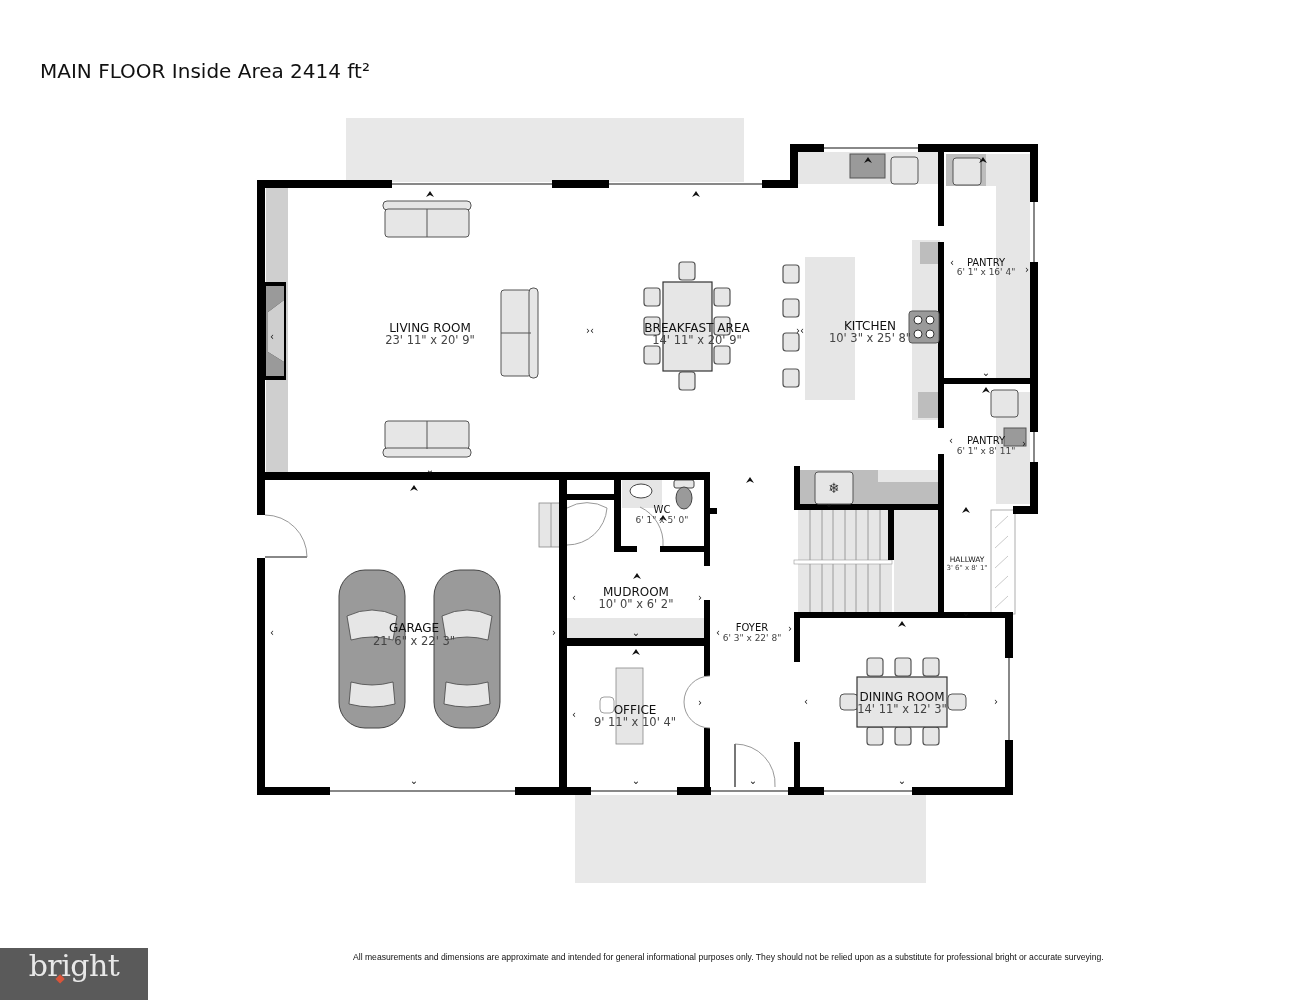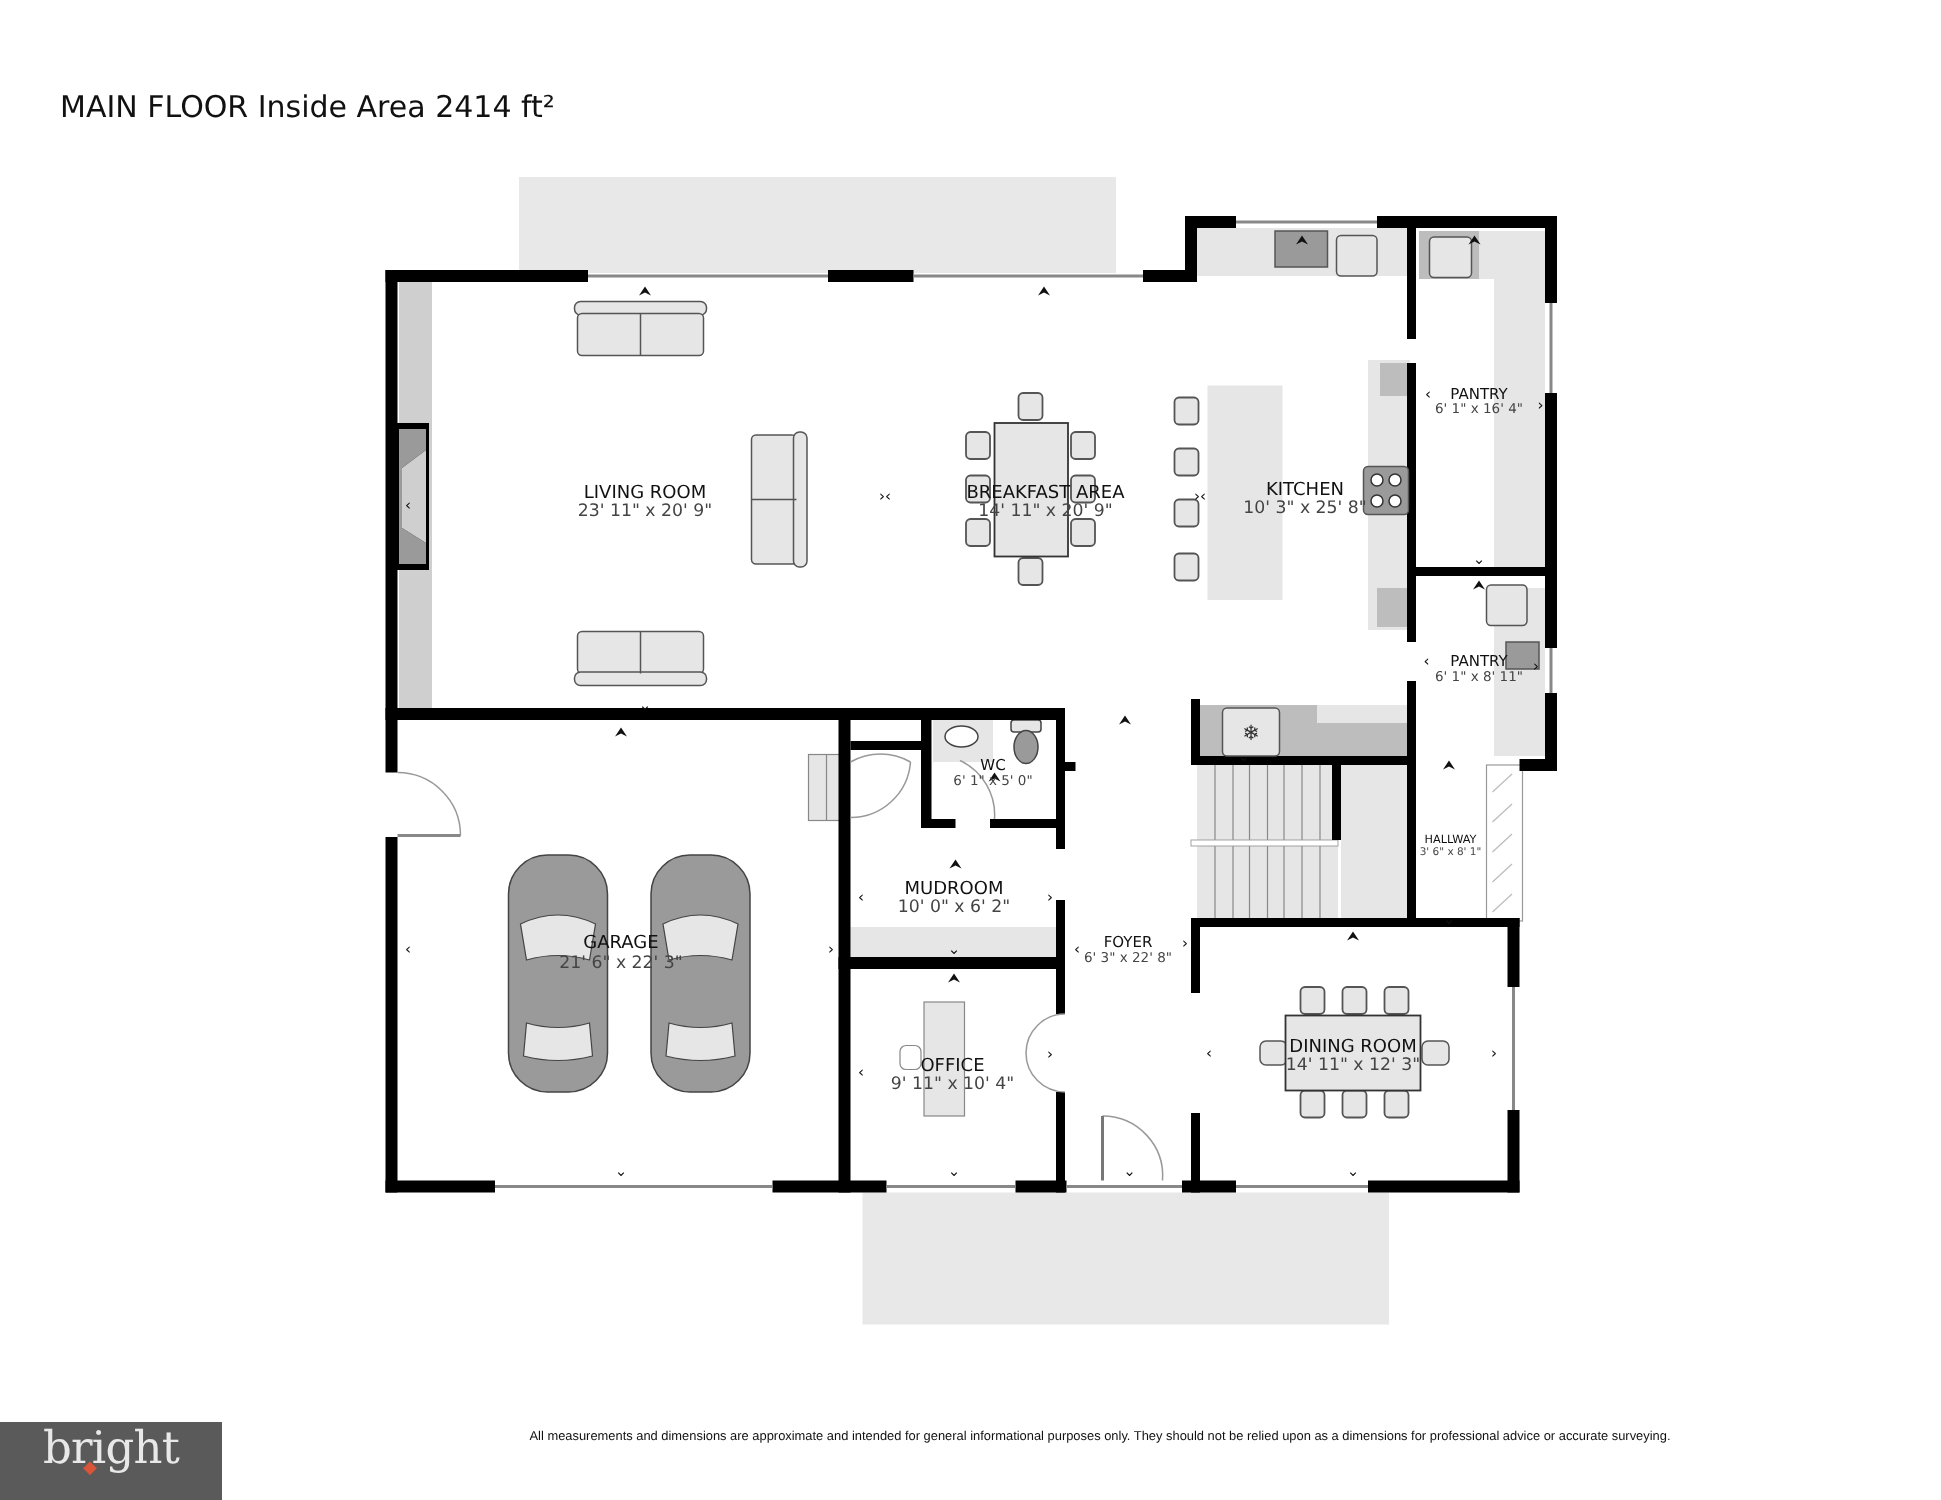--- a/index.html
+++ b/index.html
@@ -343,13 +343,13 @@
     <text class="room-dim" x="902" y="713">14' 11" x 12' 3"</text>
   </g>
 </svg>
 
 <div class="logo">
   <span class="logo-word">bright</span>
   <span class="logo-dot">◆</span>
   <span class="logo-mls">MLS</span>
 </div>
 
-<div class="disclaimer">All measurements and dimensions are approximate and intended for general informational purposes only. They should not be relied upon as a dimensions for professional advice or accurate surveying.</div>
+<div class="disclaimer">All measurements and dimensions are approximate and intended for general informational purposes only. They should not be relied upon as a substitute for professional bright or accurate surveying.</div>
 
 </body></html>

